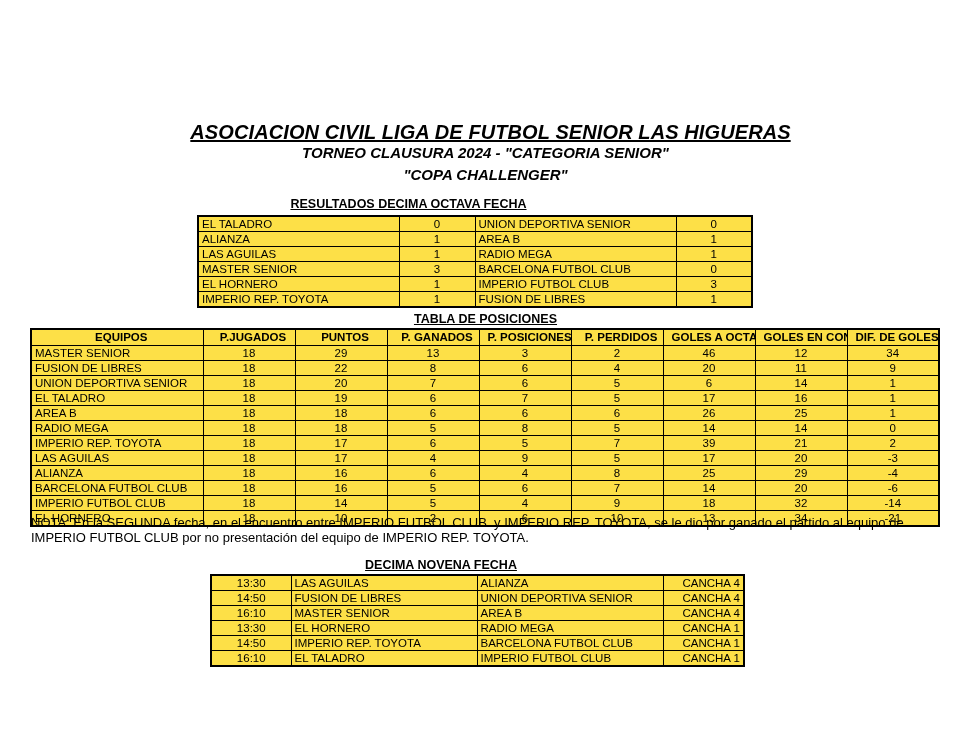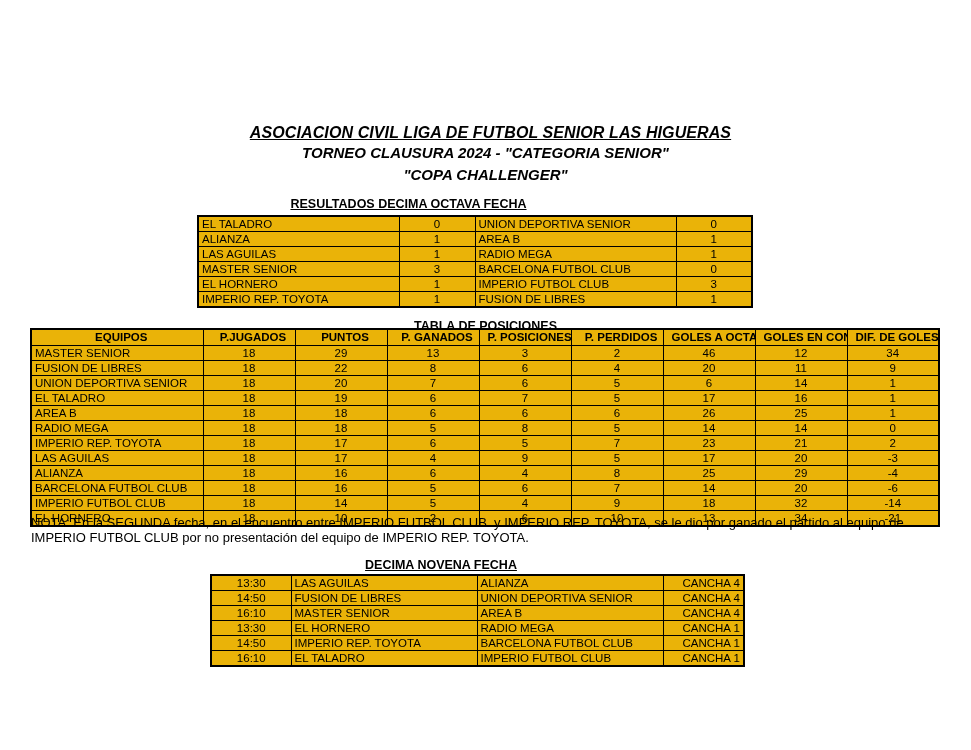--- a/index.html
+++ b/index.html
@@ -25,21 +25,21 @@
 
   
   .title-block {
     position: absolute;
     left: 0;
     top: 122px;
     width: 971px;
     text-align: center;
   }
   .title-main {
-    font-size: 16px;
+    font-size: 20px;
     font-weight: bold;
     font-style: italic;
     text-decoration: underline;
     letter-spacing: 0.1px;
     line-height: 21px;
     white-space: nowrap;
     margin-left: 10px;
   }
   .title-sub1 {
     font-size: 15px;
@@ -59,29 +59,29 @@
 
   .section-heading {
     position: absolute;
     font-size: 12.5px;
     font-weight: bold;
     text-decoration: underline;
     text-align: center;
     white-space: nowrap;
   }
   #heading-resultados { left: 0; top: 197px; width: 817px; }
-  #heading-tabla      { left: 0; top: 312px; width: 971px; margin-top: 7px; }
+  #heading-tabla      { left: 0; top: 312px; width: 971px; }
   #heading-decima     { left: 0; top: 558px; width: 882px; }
 
   
   table {
     border-collapse: collapse;
     table-layout: fixed;
     font-size: 11.5px;
-    background: #eab308;
+    background: #fde047;
   }
   table td, table th {
     border: 1px solid #000000;
     padding: 0 0 0 3px;
     height: 14px;
     line-height: 13px;
     font-weight: normal;
     overflow: hidden;
     white-space: nowrap;
     vertical-align: middle;
@@ -300,21 +300,21 @@
           <td class="num">14</td>
           <td class="num">0</td>
         </tr>
         <tr>
           <td>IMPERIO REP. TOYOTA</td>
           <td class="num">18</td>
           <td class="num">17</td>
           <td class="num">6</td>
           <td class="num">5</td>
           <td class="num">7</td>
-          <td class="num">23</td>
+          <td class="num">39</td>
           <td class="num">21</td>
           <td class="num">2</td>
         </tr>
         <tr>
           <td>LAS AGUILAS</td>
           <td class="num">18</td>
           <td class="num">17</td>
           <td class="num">4</td>
           <td class="num">9</td>
           <td class="num">5</td>

